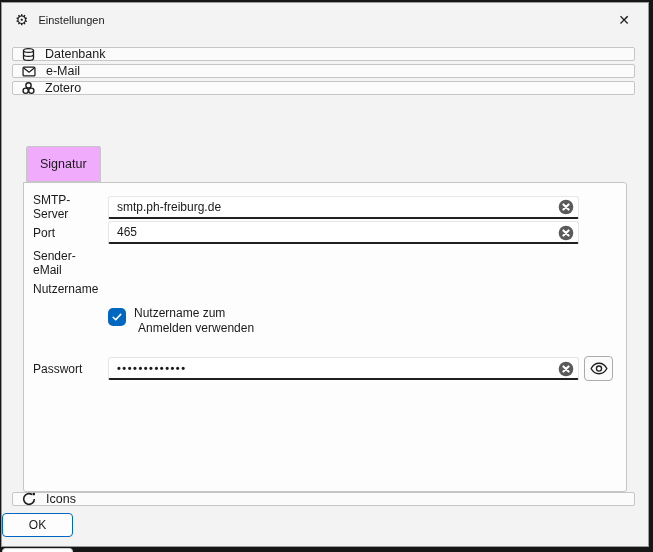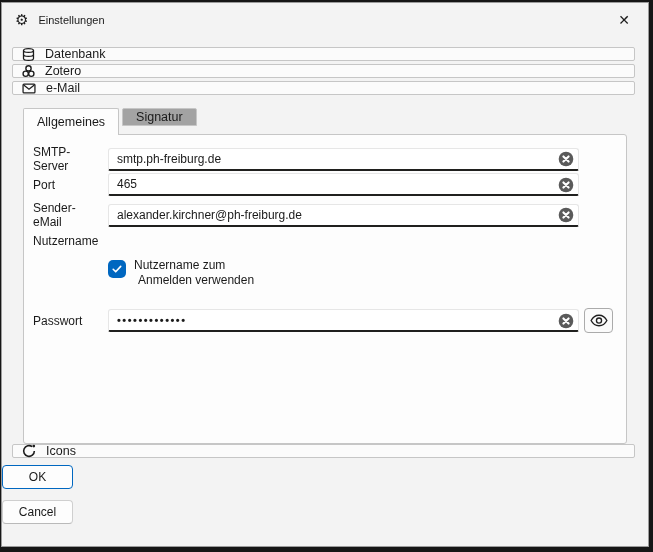--- a/index.html
+++ b/index.html
@@ -37,21 +37,21 @@
   .bar:first-of-type { margin-top: 11px; }
   .bar svg { flex: 0 0 auto; }
   
   .tabs { display: flex; margin: 13px 0 0 21px; position: relative; z-index: 2; }
   .tab {
     height: 27px; padding: 0 13px; font-size: 12.5px; color: #1a1a1a;
     display: flex; align-items: center; border: 1px solid #c6c6c6;
     border-radius: 2px 2px 0 0; font-family: inherit; cursor: default;
   }
   .tab-active { background: #fdfdfd; border-bottom: none; margin-bottom: -1px; }
-  .tab-inactive { background: #a3a3a3; margin-left: 3px; height: 18px; }
+  .tab-inactive { background: #f0abfc; margin-left: 3px; height: 36px; margin-top: 38px; }
   
   .panel {
     margin: 0 21px; height: 310px;
     background: #fdfdfd; border: 1px solid #c6c6c6; border-radius: 0 3px 3px 3px;
     padding: 10px 8px 0 9px; position: relative; z-index: 1;
   }
   .row {
     display: grid; grid-template-columns: 70px 1fr 34px;
     column-gap: 5px; align-items: center; margin-bottom: 5px; height: 23px;
   }
@@ -116,41 +116,40 @@
         <ellipse cx="12" cy="5.5" rx="8" ry="3"></ellipse>
         <path d="M4 5.5v13c0 1.7 3.6 3 8 3s8-1.3 8-3v-13"></path>
         <path d="M4 12c0 1.7 3.6 3 8 3s8-1.3 8-3"></path>
       </svg>
     </span>
     <span>Datenbank</span>
   </button>
 
   <button class="bar">
     <span style="display:flex">
+      <svg width="16" height="15" viewBox="0 0 24 24" fill="none" stroke="#1c1c1c" stroke-width="2">
+        <rect x="2.5" y="5" width="19" height="14" rx="1.5"></rect>
+        <path d="M3.5 6.5 12 13l8.5-6.5"></path>
+      </svg>
+    </span>
+    <span>e-Mail</span>
+  </button>
+
+  <button class="bar">
+    <span style="display:flex">
       <svg width="15" height="15" viewBox="0 0 24 24" fill="none" stroke="#1c1c1c" stroke-width="2.2">
         <circle cx="12" cy="7" r="4.2"></circle>
         <circle cx="7.5" cy="15.5" r="4.2"></circle>
         <circle cx="16.5" cy="15.5" r="4.2"></circle>
       </svg>
     </span>
     <span>Zotero</span>
   </button>
 
-  <button class="bar">
-    <span style="display:flex">
-      <svg width="16" height="15" viewBox="0 0 24 24" fill="none" stroke="#1c1c1c" stroke-width="2">
-        <rect x="2.5" y="5" width="19" height="14" rx="1.5"></rect>
-        <path d="M3.5 6.5 12 13l8.5-6.5"></path>
-      </svg>
-    </span>
-    <span>e-Mail</span>
-  </button>
-
   <div class="tabs">
-    <button class="tab tab-active">Allgemeines</button>
     <button class="tab tab-inactive">Signatur</button>
   </div>
 
   <div class="panel">
 
     <div class="row">
       <span class="row-label">SMTP-Server</span>
       <span class="field-wrap">
         <input class="field" type="text" value="smtp.ph-freiburg.de" style="">
         <button class="clear-btn">
@@ -172,29 +171,20 @@
               <circle cx="8" cy="8" r="7.3" fill="#5a5a5a"></circle>
               <path d="M5.4 5.4l5.2 5.2M10.6 5.4l-5.2 5.2" stroke="#fff" stroke-width="2.1" stroke-linecap="round"></path>
             </svg>
         </button>
       </span>
       <span></span>
     </div>
 
     <div class="row">
       <span class="row-label">Sender-eMail</span>
-      <span class="field-wrap">
-        <input class="field" type="text" value="alexander.kirchner@ph-freiburg.de" style="">
-        <button class="clear-btn">
-          <svg width="16" height="16" viewBox="0 0 16 16">
-              <circle cx="8" cy="8" r="7.3" fill="#5a5a5a"></circle>
-              <path d="M5.4 5.4l5.2 5.2M10.6 5.4l-5.2 5.2" stroke="#fff" stroke-width="2.1" stroke-linecap="round"></path>
-            </svg>
-        </button>
-      </span>
       <span></span>
     </div>
 
     <div class="row">
       <span class="row-label">Nutzername</span>
       <span></span>
     </div>
 
     <div class="cb-row">
       <div class="cb-wrap">

